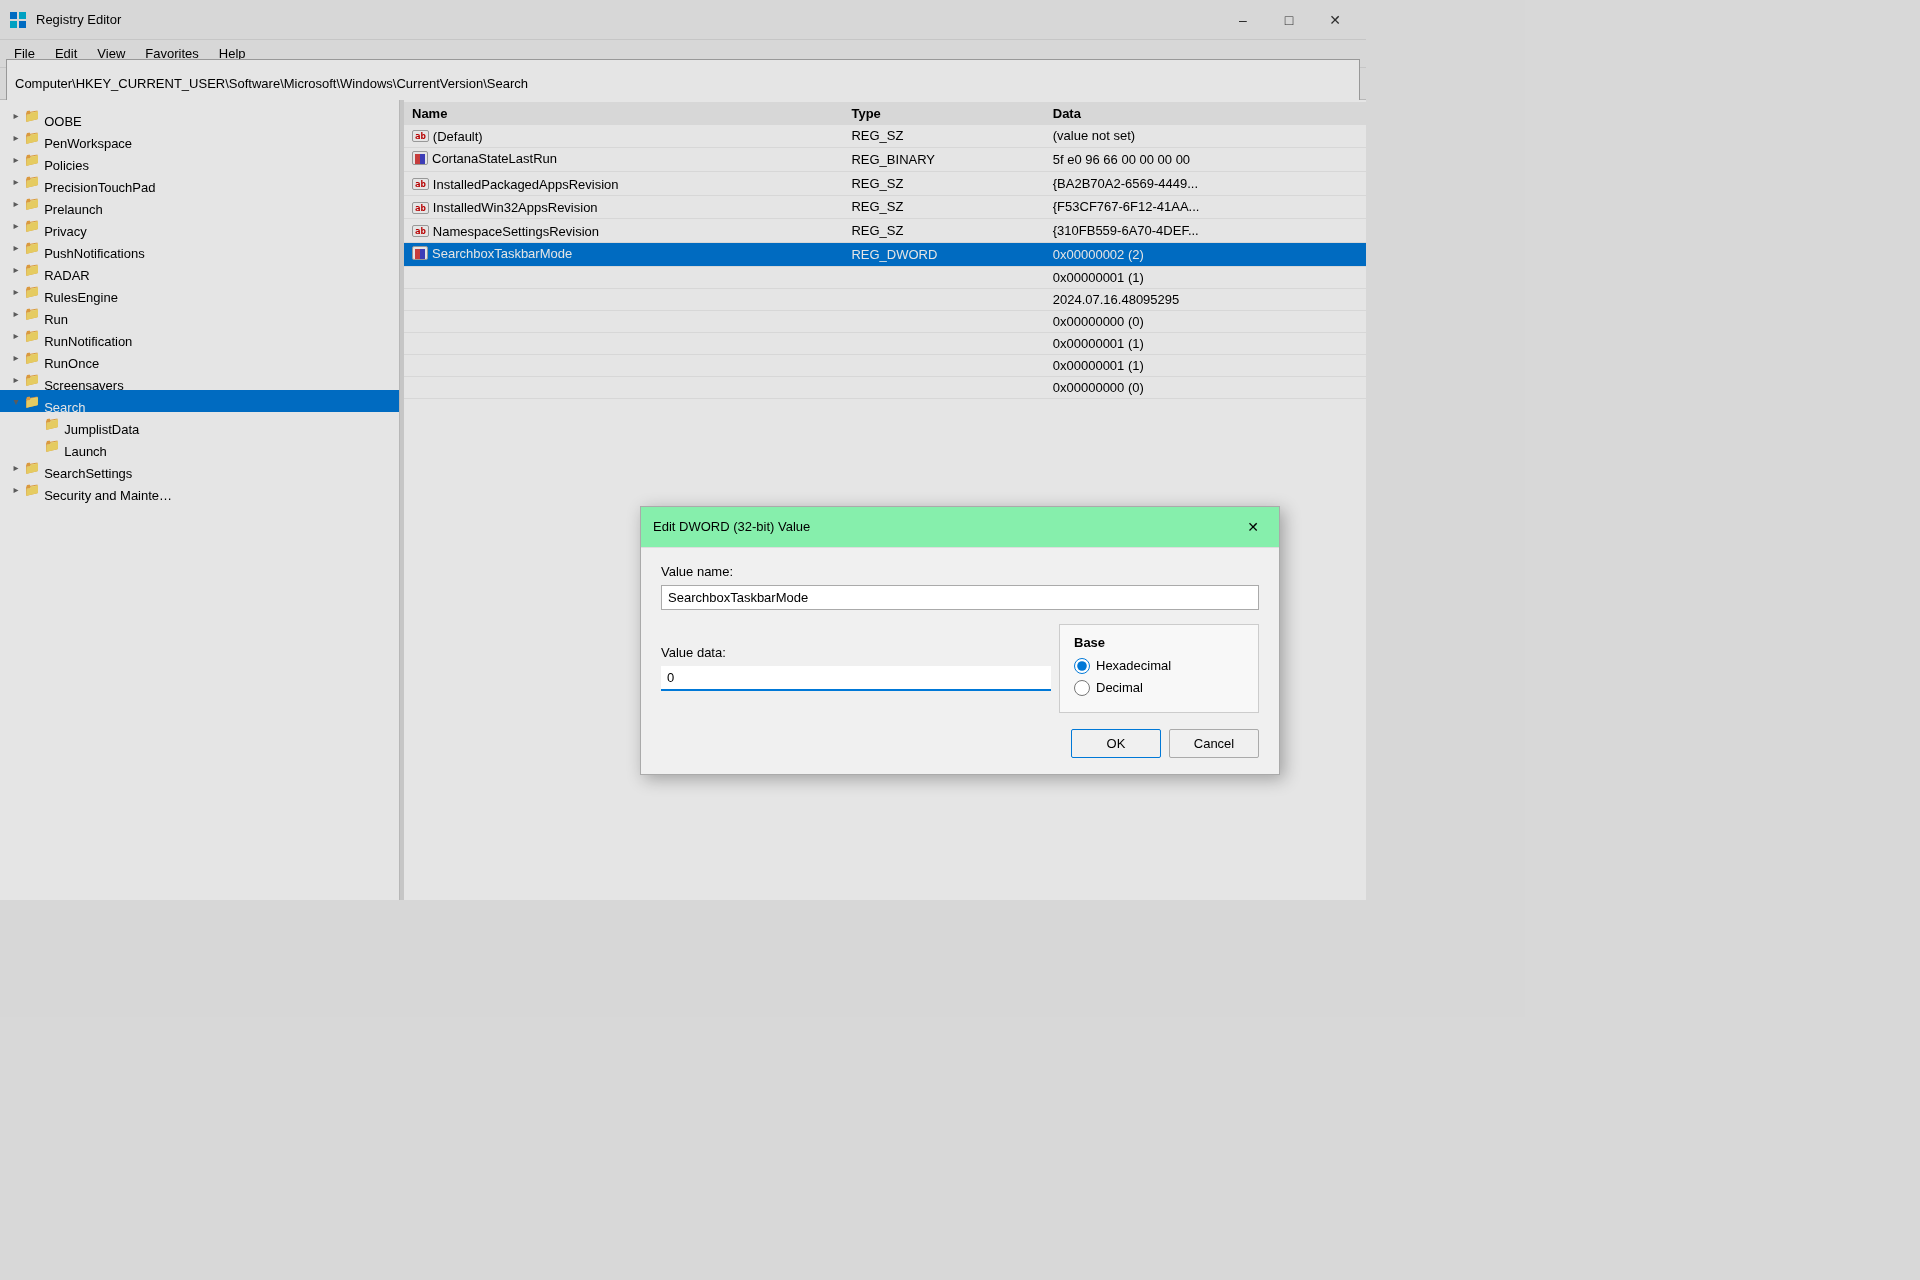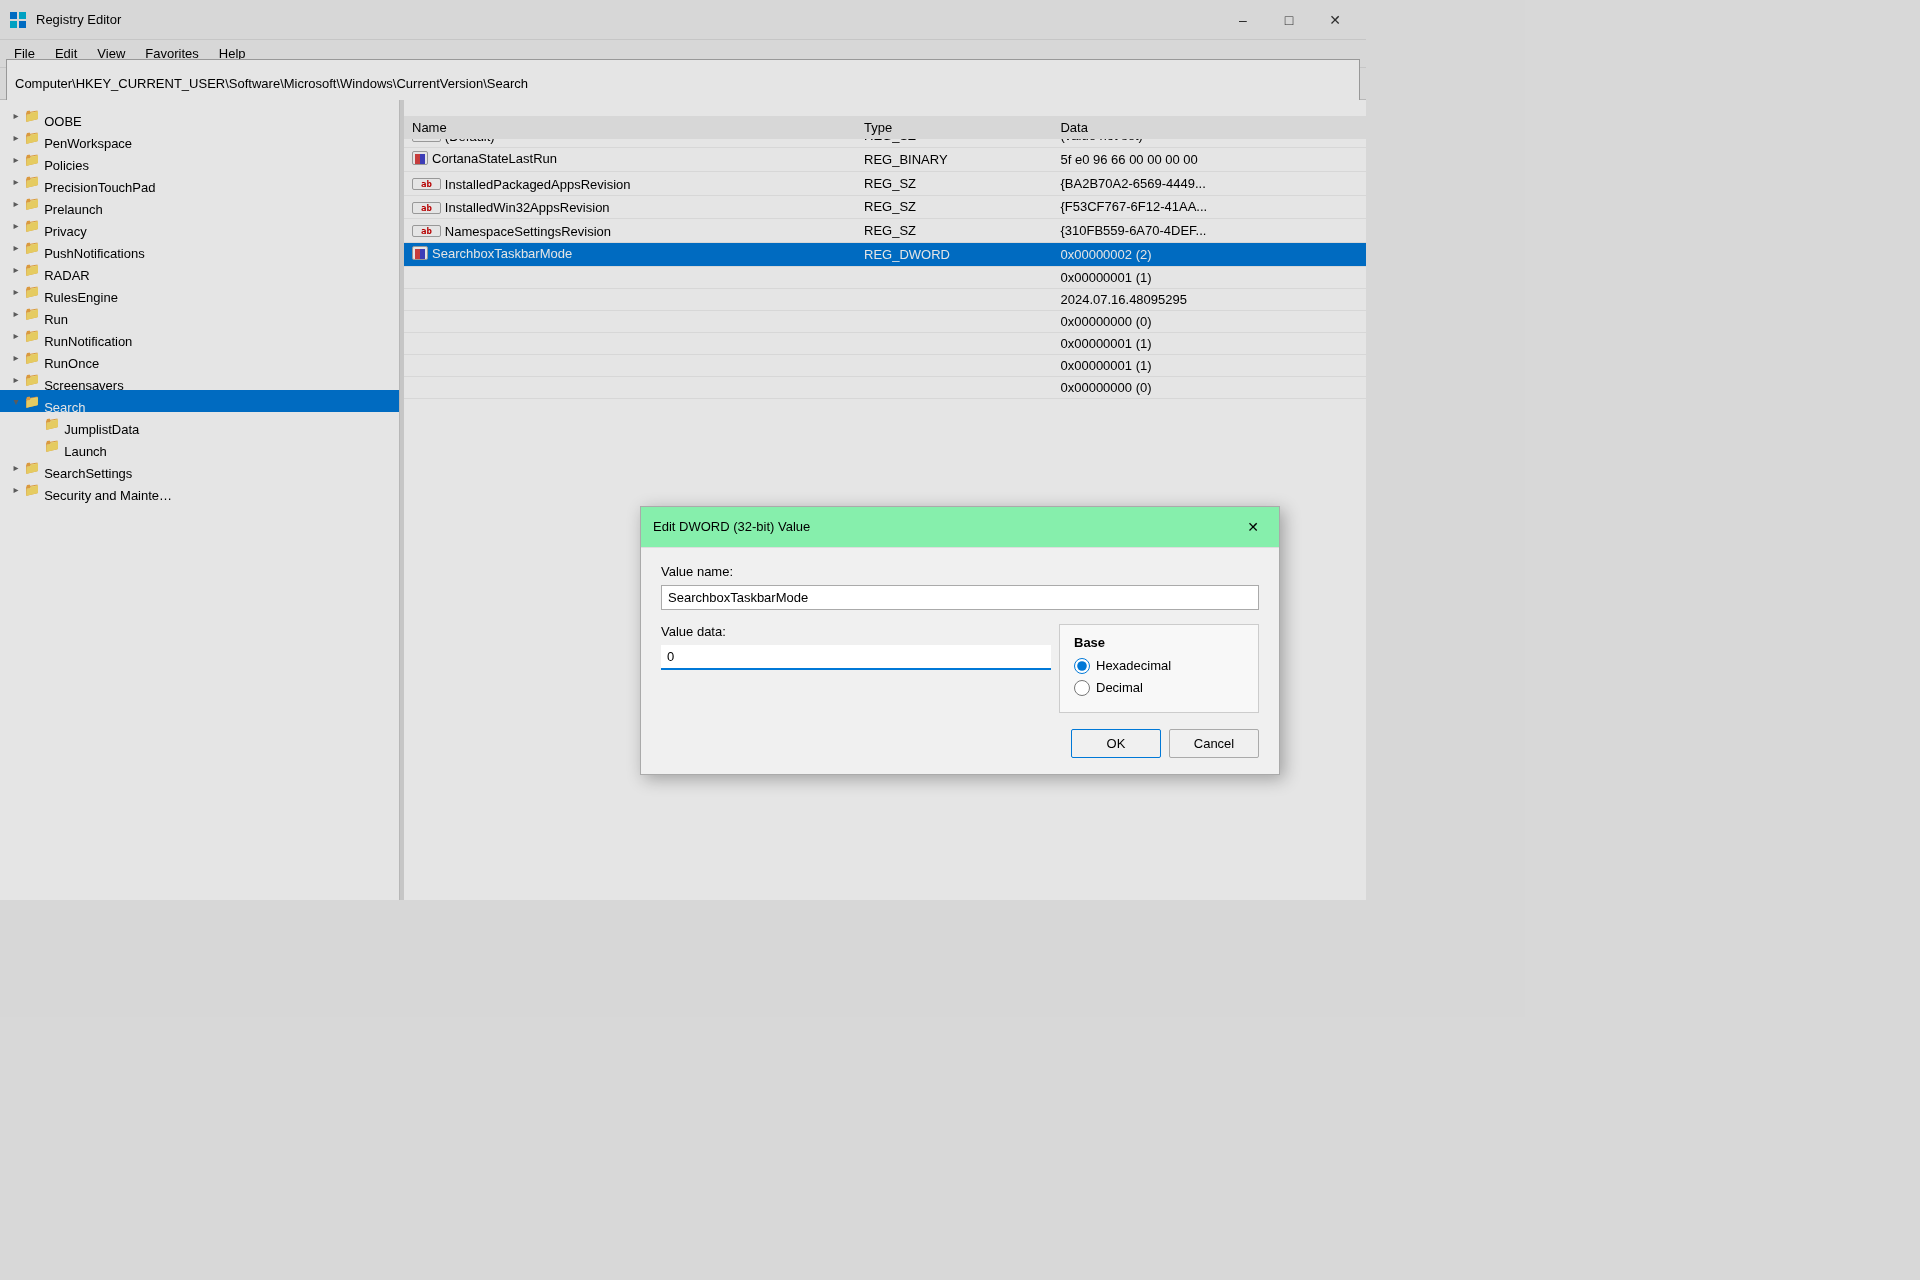--- a/index.html
+++ b/index.html
@@ -151,44 +151,44 @@
     }
     .values-table {
       width: 100%;
       border-collapse: collapse;
     }
     .values-table th {
       text-align: left;
       padding: 4px 8px;
       border-bottom: 1px solid #ddd;
       background: #f0f0f0;
-      font-weight: 400;
+      font-weight: 700;
       font-size: 13px;
       position: sticky;
-      top: 16px;
+      top: 2px;
     }
     .values-table td {
       padding: 3px 8px;
       font-size: 13px;
       border-bottom: 1px solid #f0f0f0;
       white-space: nowrap;
     }
     .values-table tr.selected td { background: #0078d7; color: white; }
     .reg-icon {
       display: inline-flex;
       align-items: center;
       gap: 4px;
     }
     .icon-ab {
       background: white;
       border: 1px solid #aaa;
       border-radius: 2px;
       font-size: 9px;
       font-weight: bold;
-      padding: 0 8px;
+      padding: 0 2px;
       color: #c00;
       font-family: monospace;
     }
     .icon-bin {
       display: inline-block;
       width: 16px;
       height: 14px;
       position: relative;
       background: white;
       border: 1px solid #aaa;
@@ -266,20 +266,21 @@
       font-size: 13px;
       border: 1px solid #aaa;
       background: white;
       margin-bottom: 14px;
       outline: none;
     }
     .dialog-row {
       display: flex;
       gap: 8px;
       margin-bottom: 16px;
+      align-items: center;
     }
     .dialog-value-section {
       flex: 1;
     }
     .dialog-data-input {
       width: 100%;
       padding: 4px 6px;
       font-size: 13px;
       border: none;
       border-bottom: 2px solid #0078d7;

